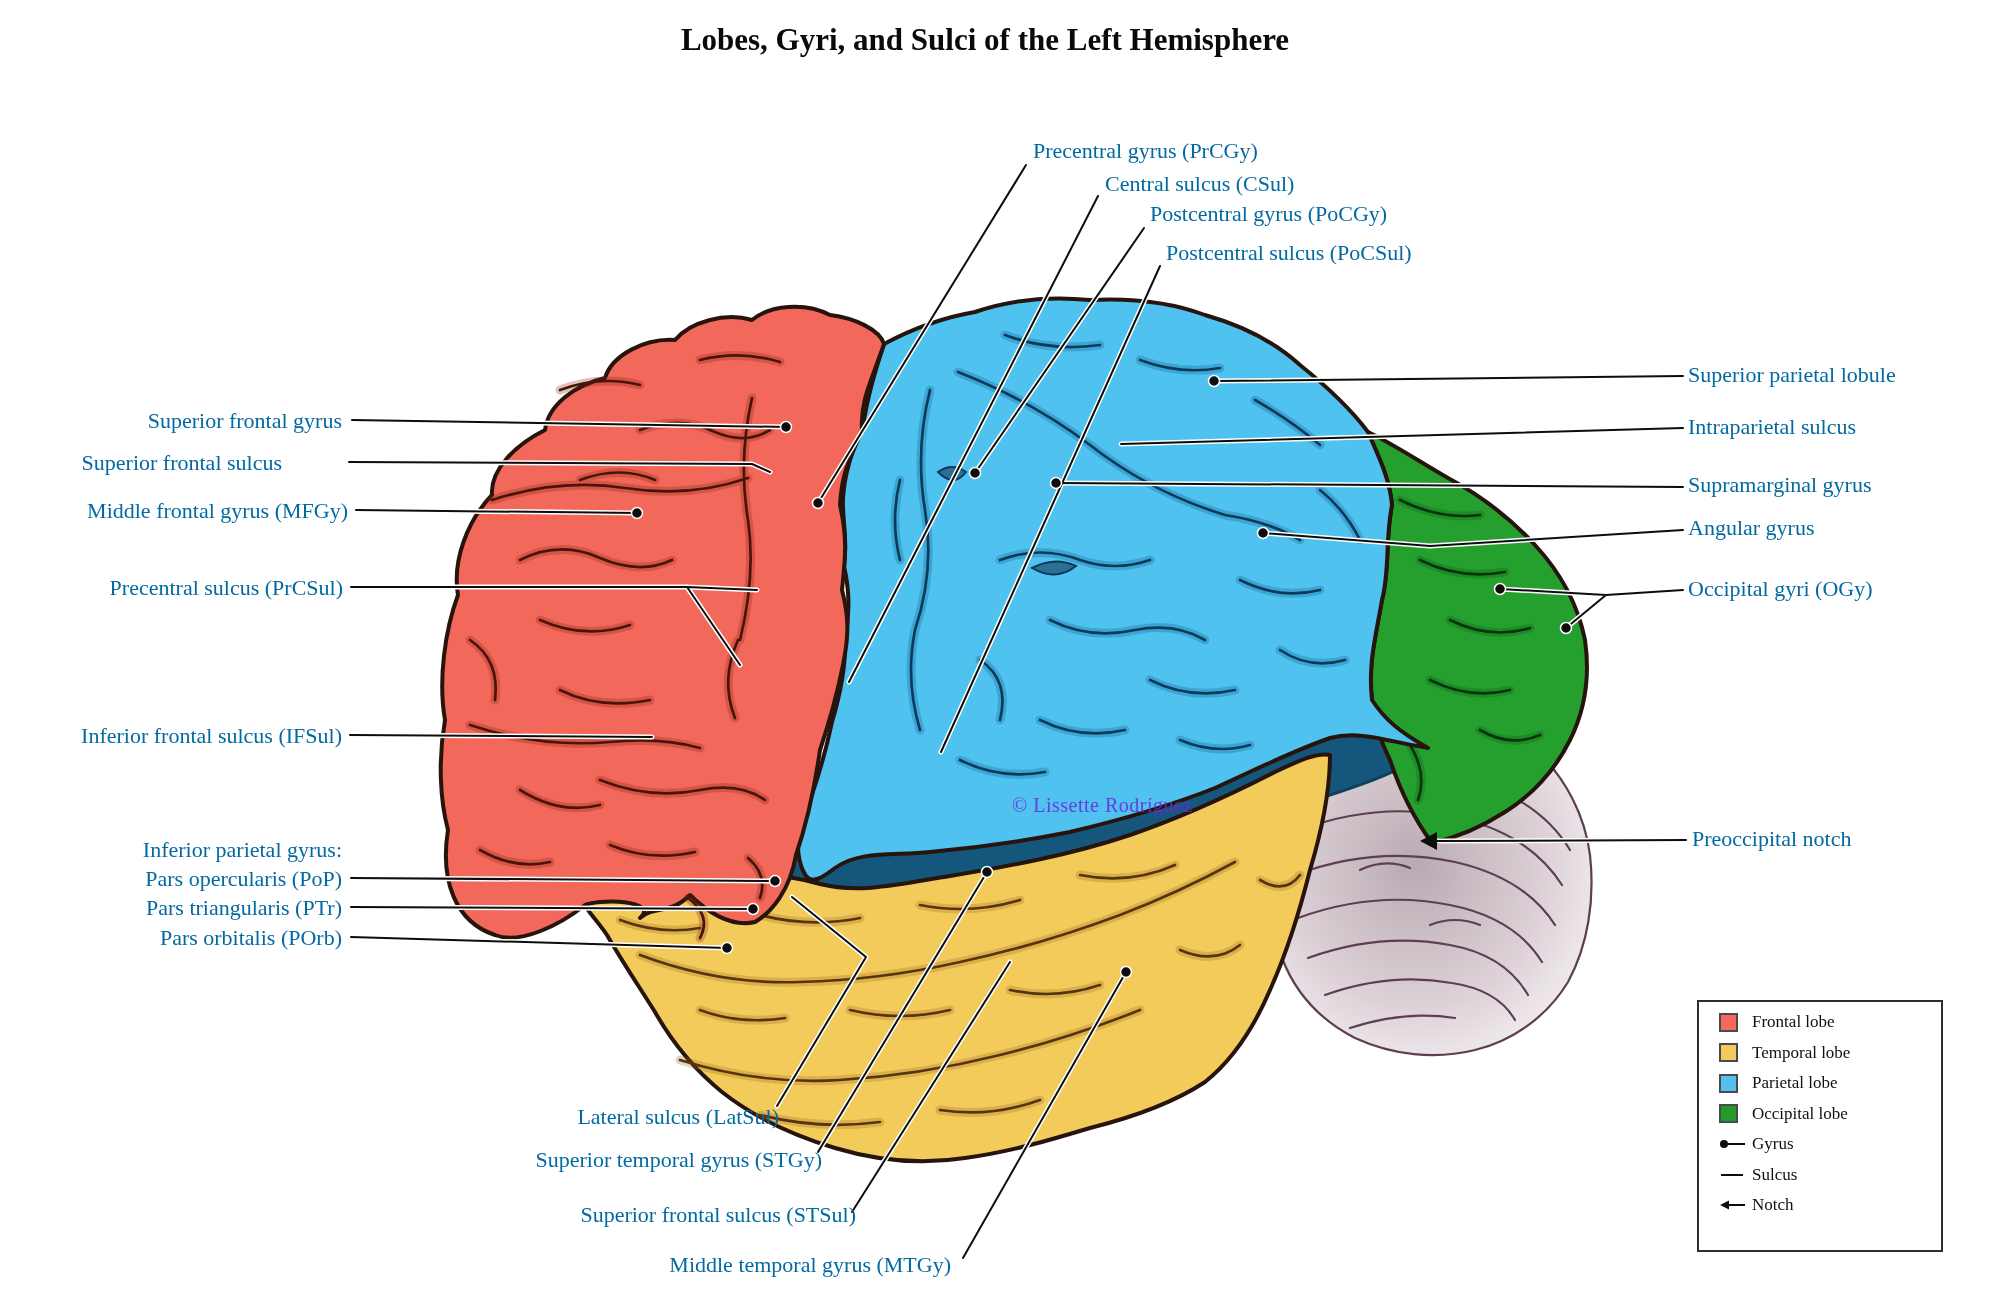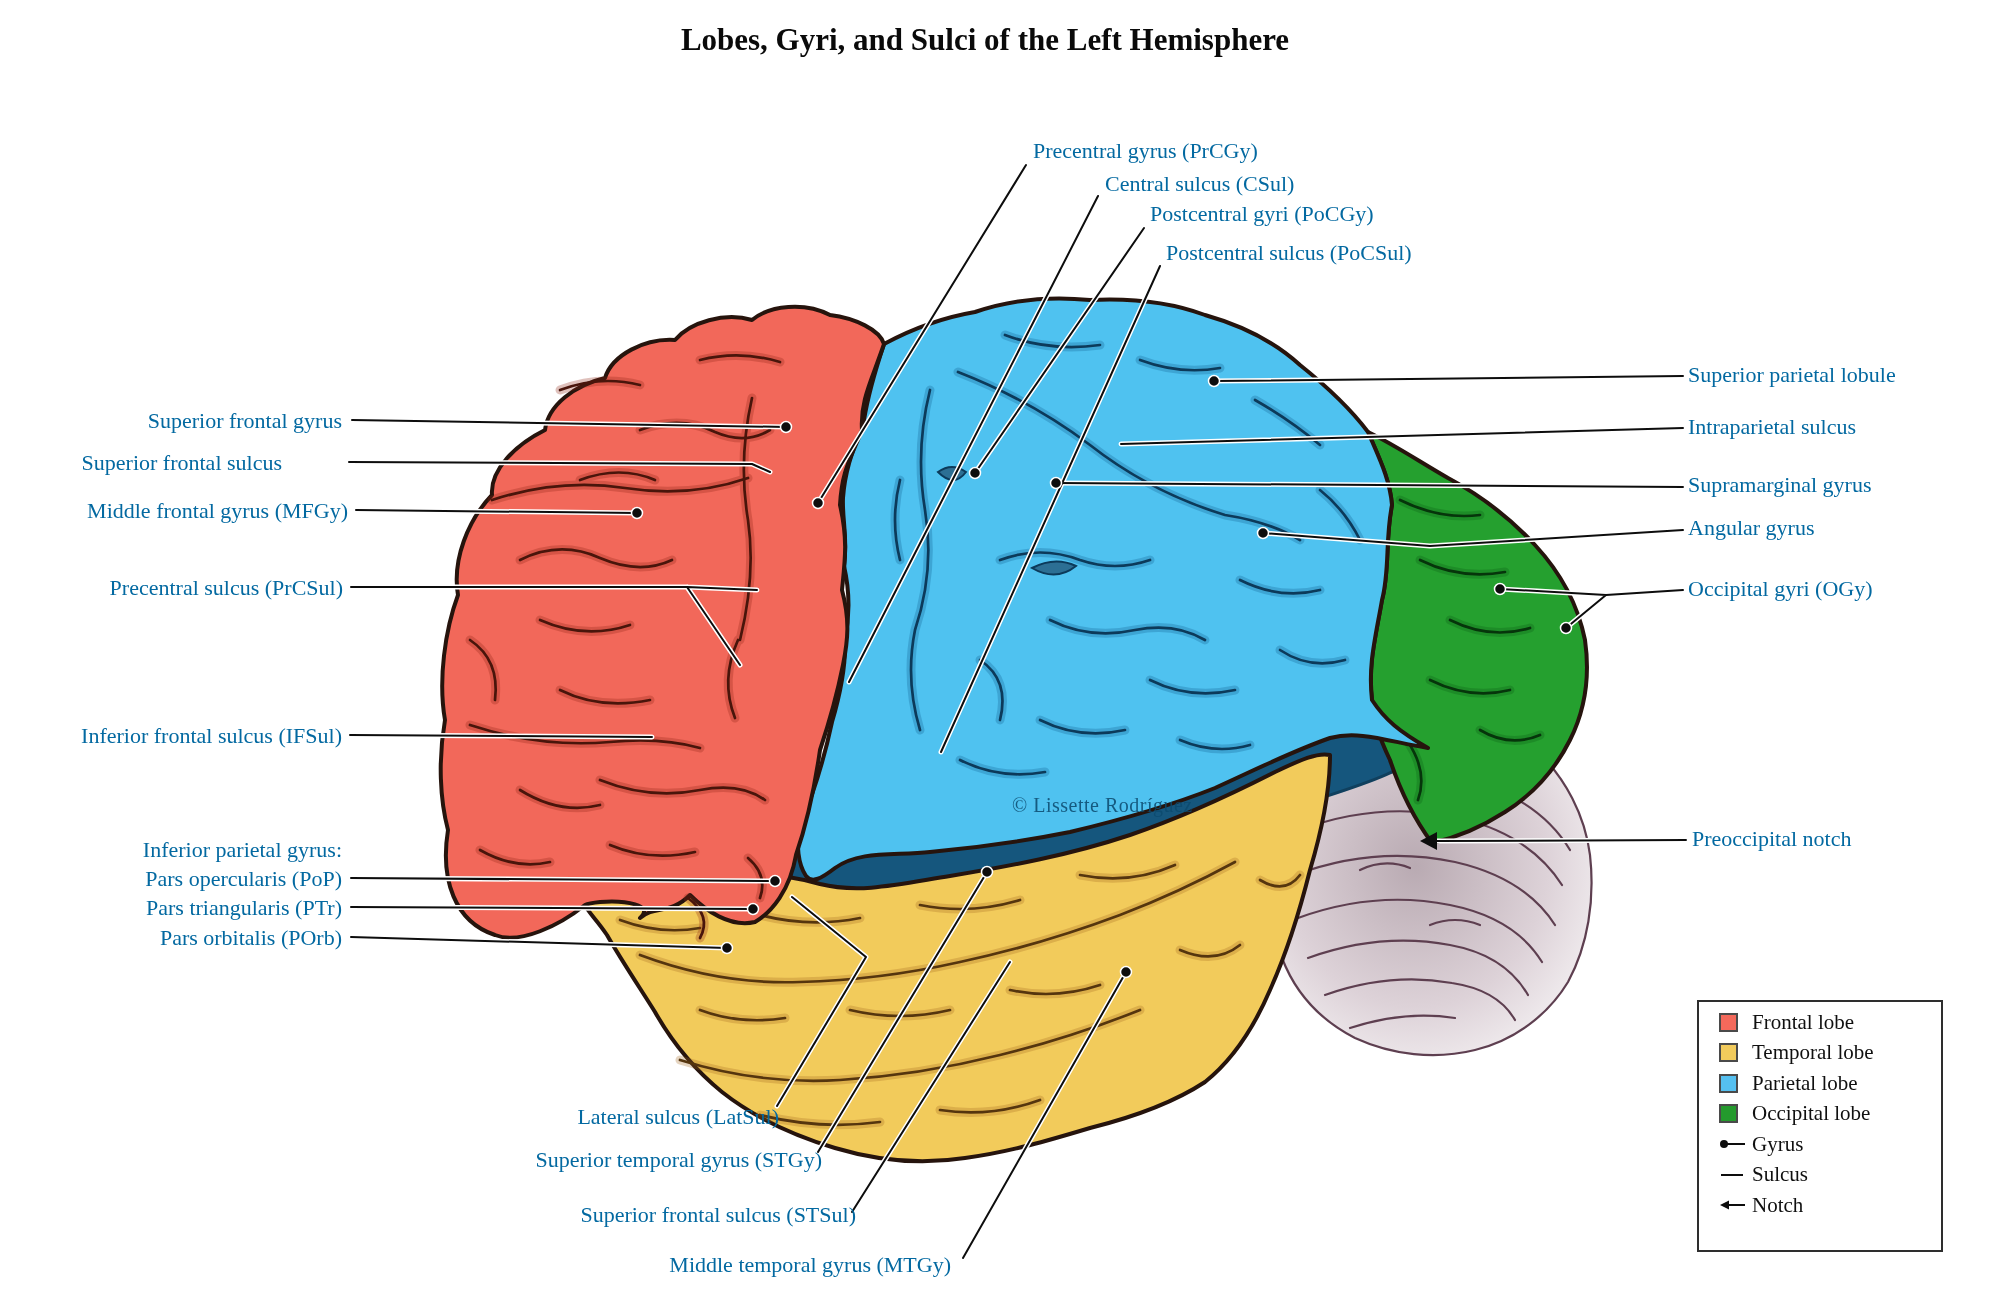--- a/index.html
+++ b/index.html
@@ -24,28 +24,28 @@
   .lbl-l8{right:1648px;top:925px;}
   
   .lbl-r0{left:1688px;top:362px;} .lbl-r1{left:1688px;top:414px;}
   .lbl-r2{left:1688px;top:472px;} .lbl-r3{left:1688px;top:515px;}
   .lbl-r4{left:1688px;top:576px;} .lbl-r5{left:1692px;top:826px;}
   
   .lbl-b0{right:1211px;top:1104px;} .lbl-b1{right:1168px;top:1147px;}
   .lbl-b2{right:1134px;top:1202px;} .lbl-b3{right:1039px;top:1252px;}
 
   .watermark{position:absolute;left:1012px;top:794px;font-size:20px;
-             color:#0c4a6e;opacity:.85;letter-spacing:.5px;}
+             color:#6d28d9;opacity:.85;letter-spacing:.5px;}
 
   
   .legend{position:absolute;left:1697px;top:1000px;width:246px;height:252px;
           border:2px solid #2e2e2e;background:#ffffff;box-sizing:border-box;
           padding-top:5px;}
   .leg-row{height:30.5px;display:flex;align-items:center;padding-left:20px;
-           font-size:21px;color:#101010;}
+           font-size:17px;color:#101010;}
   .swatch{width:19px;height:19px;border:2px solid #4a4a4a;box-sizing:border-box;
           margin-right:14px;flex:0 0 auto;}
   .symcell{width:33px;margin-right:0;flex:0 0 auto;display:flex;align-items:center;}
   .leg-row .txt{white-space:nowrap;}
 
   
   .lobe{stroke:#26140d;stroke-width:4;stroke-linejoin:round;}
   .soft{fill:none;stroke-width:9;stroke-linecap:round;stroke-linejoin:round;opacity:.28;}
   .crisp{fill:none;stroke-width:2.7;stroke-linecap:round;stroke-linejoin:round;}
   .red-soft{stroke:#8f2413;} .red-crisp{stroke:#49150b;}
@@ -286,21 +286,21 @@
           <circle cx="1126" cy="972" r="5.5"></circle>
       </g>
       <polygon points="1420,841 1437,832 1437,850" fill="#0d0d0d"></polygon>
     </g>
   </svg>
 
   <div class="title">Lobes, Gyri, and Sulci of the Left Hemisphere</div>
 
   <div class="lbl lbl-t0">Precentral gyrus (PrCGy)</div>
   <div class="lbl lbl-t1">Central sulcus (CSul)</div>
-  <div class="lbl lbl-t2">Postcentral gyri (PoCGy)</div>
+  <div class="lbl lbl-t2">Postcentral gyrus (PoCGy)</div>
   <div class="lbl lbl-t3">Postcentral sulcus (PoCSul)</div>
 
   <div class="lbl r lbl-l0">Superior frontal gyrus</div>
   <div class="lbl r lbl-l1">Superior frontal sulcus</div>
   <div class="lbl r lbl-l2">Middle frontal gyrus (MFGy)</div>
   <div class="lbl r lbl-l3">Precentral sulcus (PrCSul)</div>
   <div class="lbl r lbl-l4">Inferior frontal sulcus (IFSul)</div>
   <div class="lbl r lbl-l5">Inferior parietal gyrus:</div>
   <div class="lbl r lbl-l6">Pars opercularis (PoP)</div>
   <div class="lbl r lbl-l7">Pars triangularis (PTr)</div>

